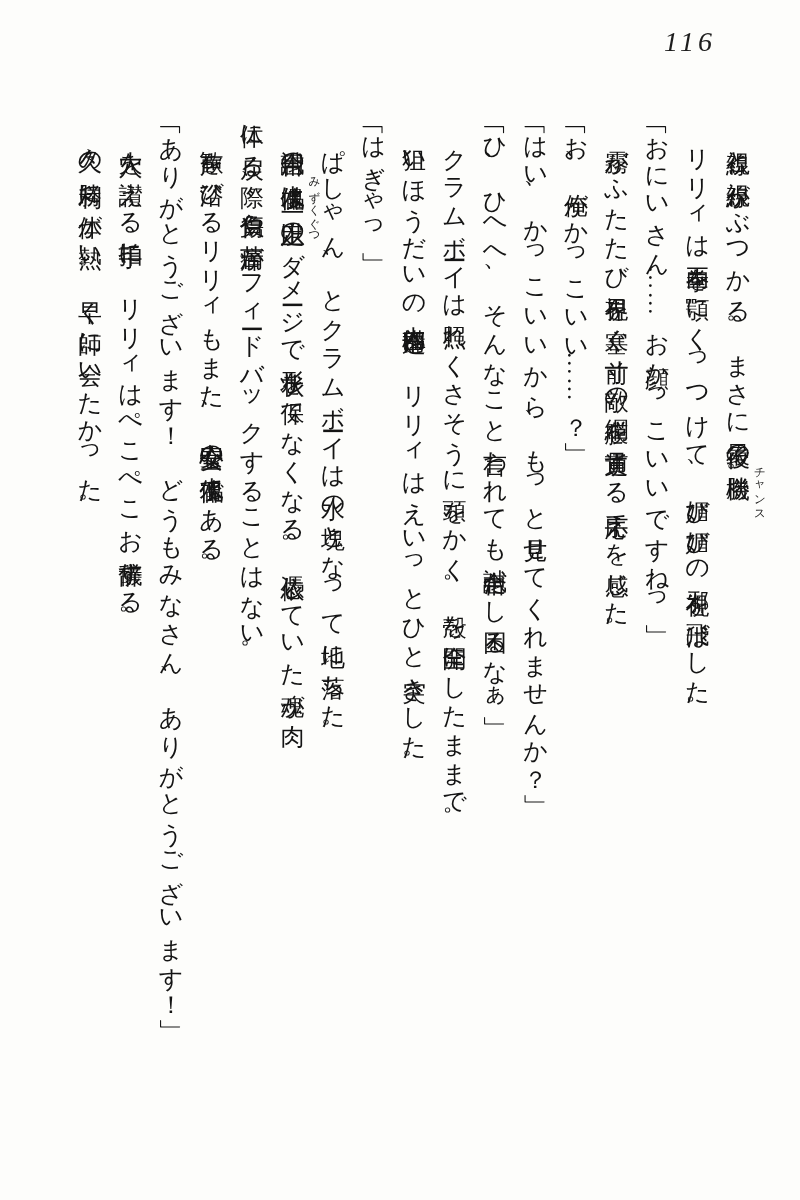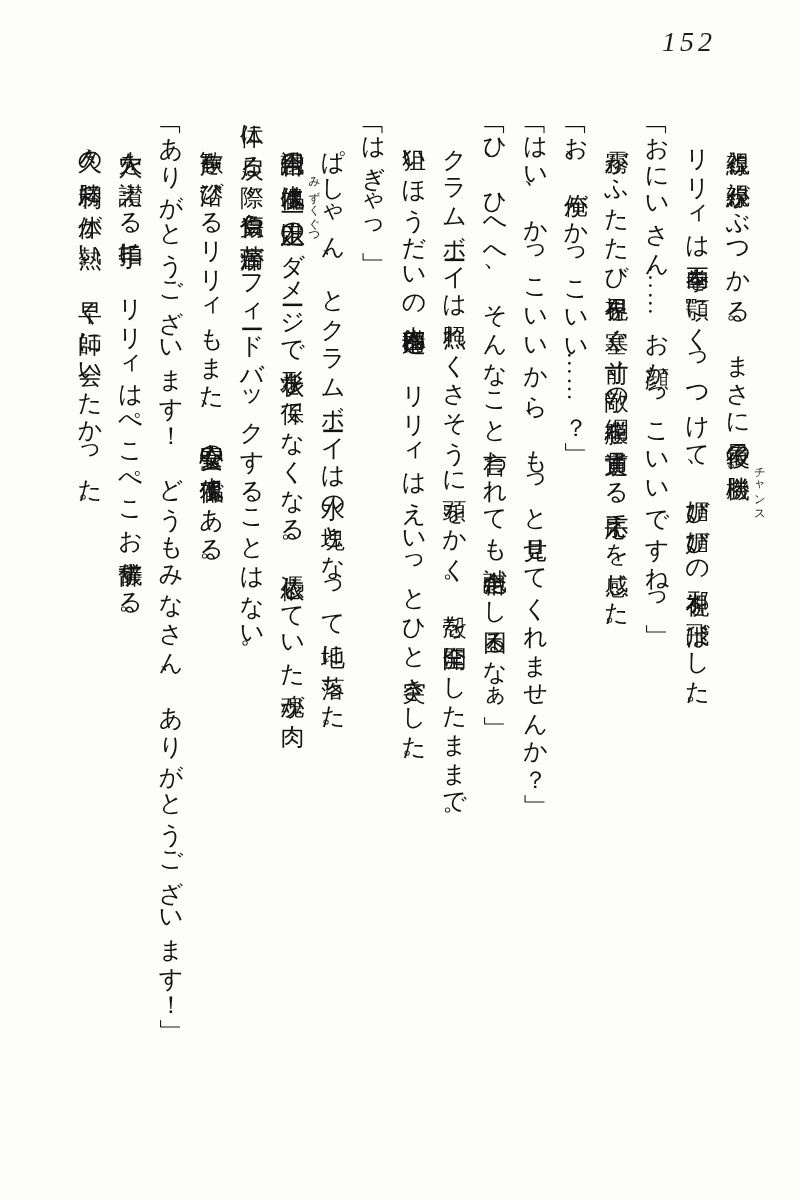--- a/index.html
+++ b/index.html
@@ -52,21 +52,21 @@
     line-height: 1;
     writing-mode: vertical-rl;
     text-orientation: upright;
     color: #222;
   }
 </style>
 </head>
 <body>
 
 <div class="page">
-  <div class="page-number">152</div>
+  <div class="page-number">116</div>
   <div class="text-area">
       <div class="column indent-paragraph"><span>視線と視線がぶつかる。まさに最後の</span><span class="ruby-base">勝機<span class="ruby-text">チャンス</span></span><span>。</span></div>
       <div class="column indent-paragraph"><span>リリィは両拳を顎にくっつけて、媚び媚びの邪視を飛ばした。</span></div>
       <div class="column indent-dialogue"><span>「おにいさん……お顔かっこいいですねっ」</span></div>
       <div class="column indent-paragraph"><span>霧がふたたび視界を塞ぐ寸前、敵の網膜を貫通する手応えを感じた。</span></div>
       <div class="column indent-dialogue"><span>「お、俺がかっこいい……？」</span></div>
       <div class="column indent-dialogue"><span>「はい、かっこいいから、もっと見せてくれませんか？」</span></div>
       <div class="column indent-dialogue"><span>「ひ、ひへへ、そんなこと言われても試合中だし困るなぁ」</span></div>
       <div class="column indent-paragraph"><span>クラムボーイは照れくさそうに頭をかく。殻を全開にしたままで。</span></div>
       <div class="column indent-paragraph"><span>狙いほうだいの内部構造を、リリィはえいっとひと突きした。</span></div>

